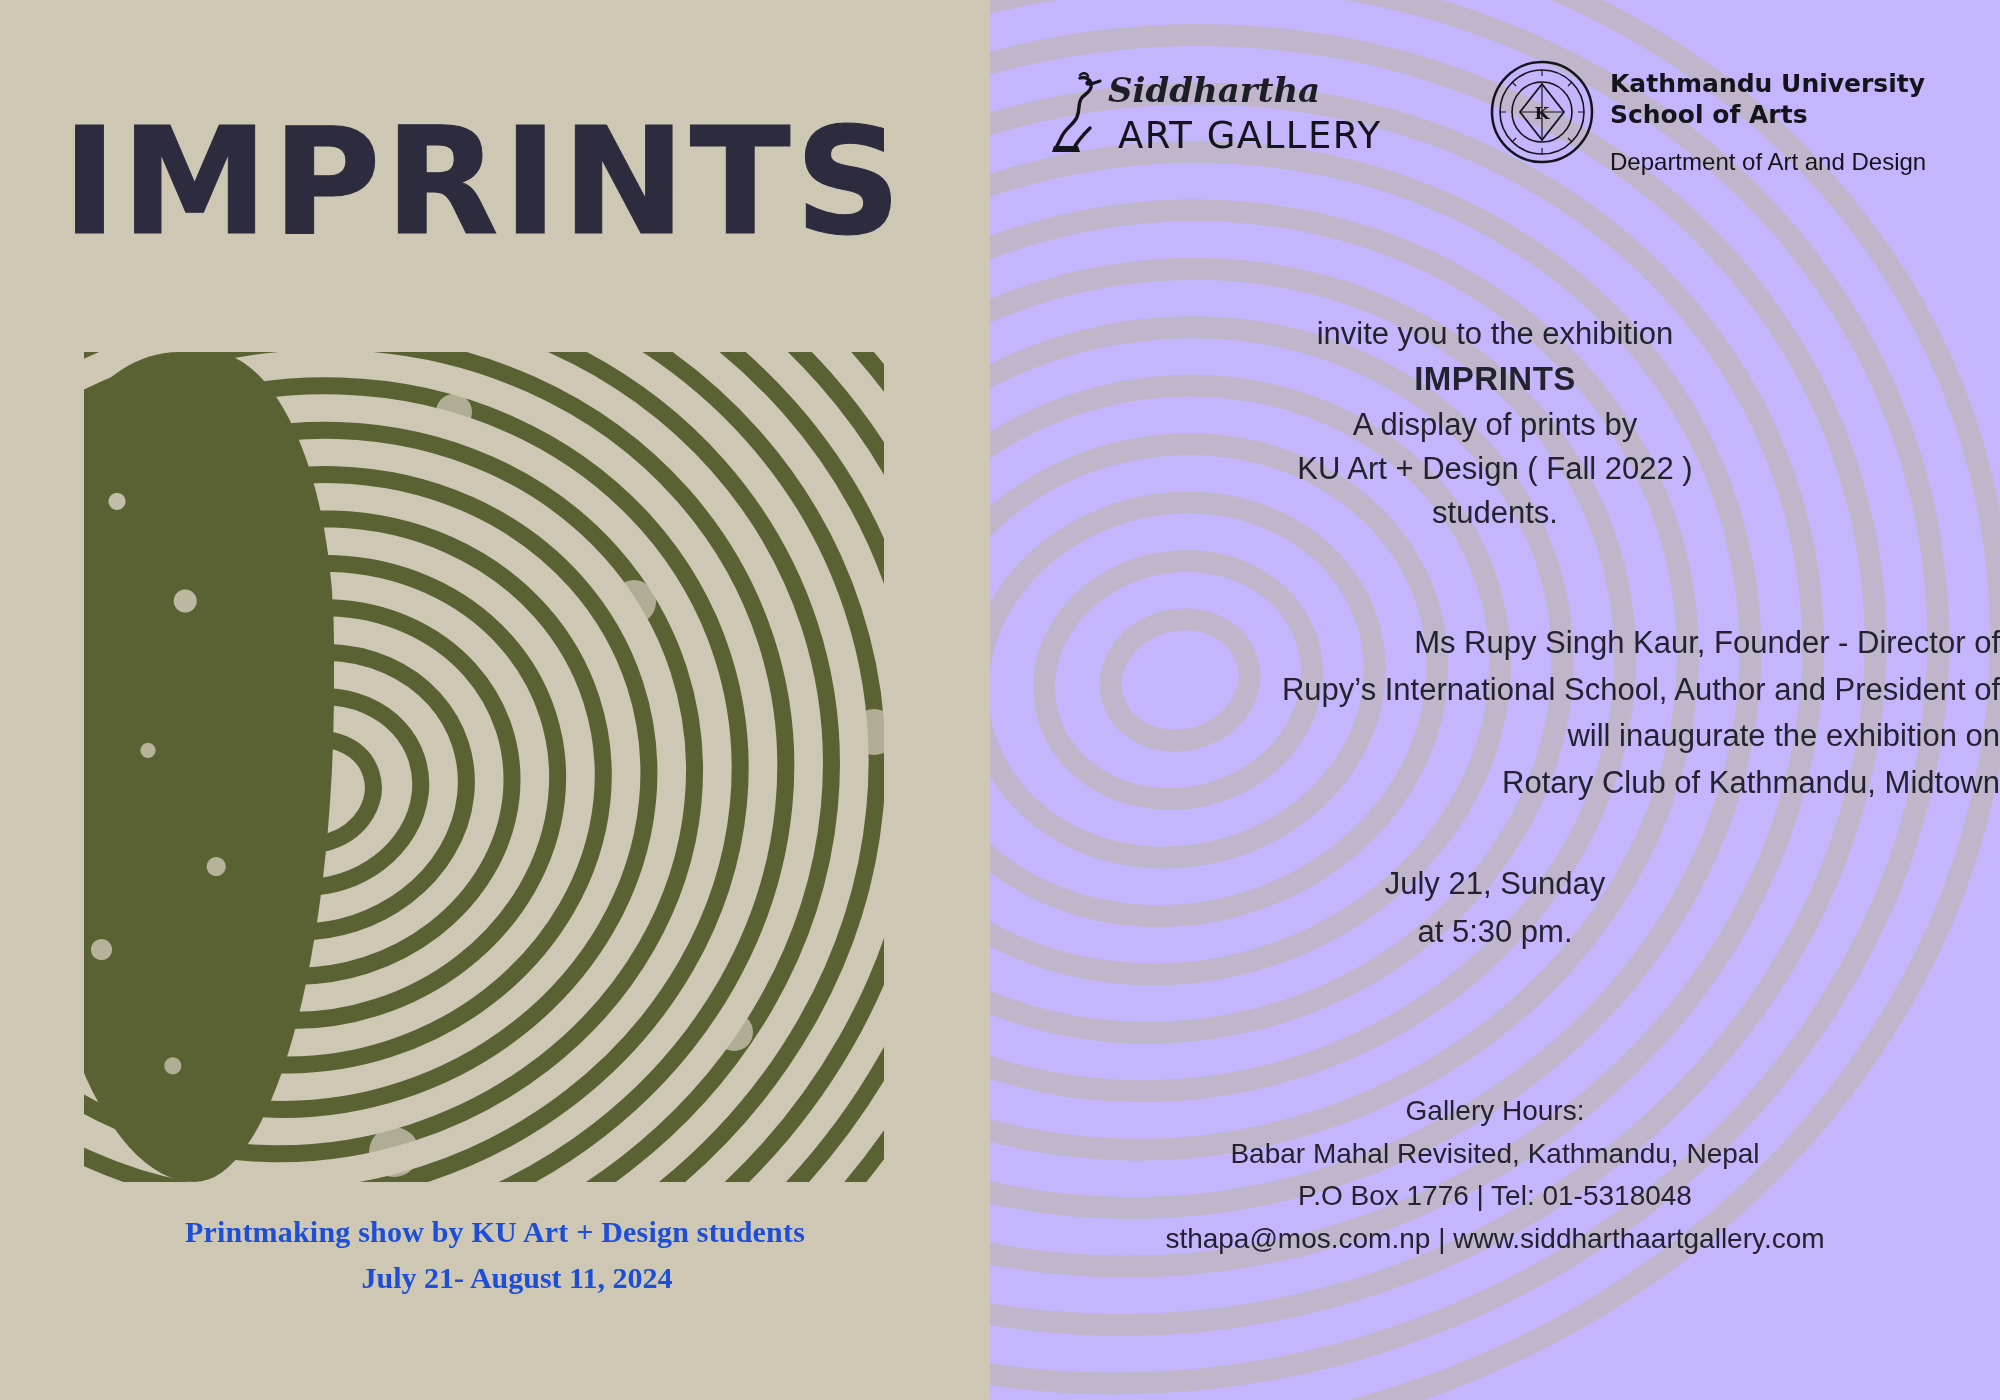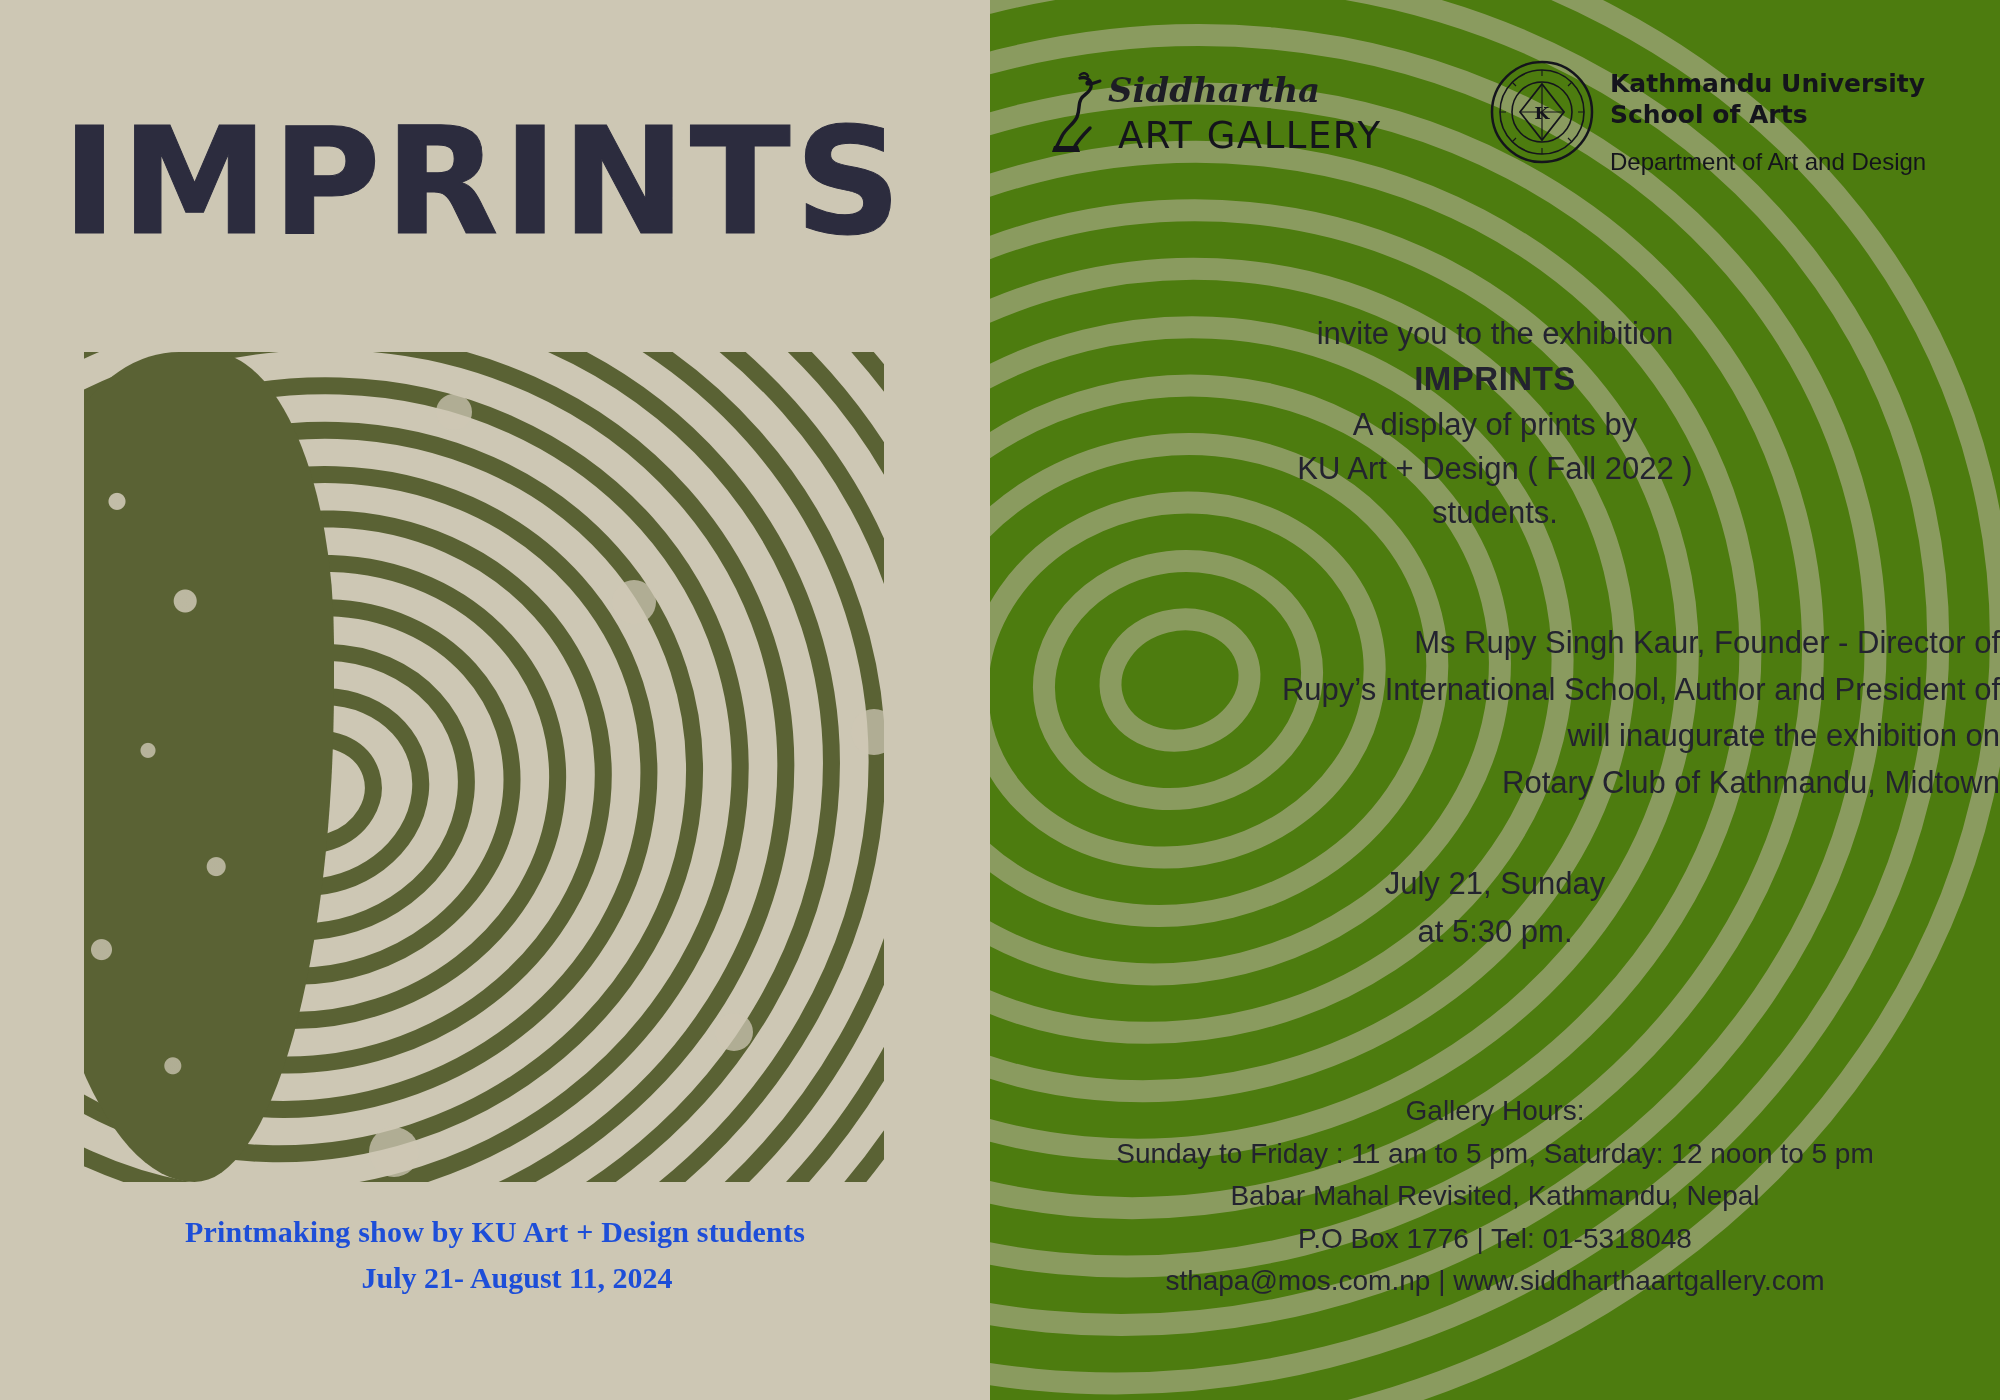--- a/index.html
+++ b/index.html
@@ -93,21 +93,21 @@
     font-weight: bold;
   }
   #left-caption .line1 { font-size: 30px; letter-spacing: 0.2px; }
   #left-caption .line2 { font-size: 30px; margin-top: 12px; padding-left: 44px; }
 
   
   #right-panel {
     position: absolute;
     left: 990px; top: 0;
     width: 1010px; height: 1400px;
-    background: #4d7c0f;
+    background: #c4b5fd;
     overflow: hidden;
   }
   #right-panel .bg-rings {
     position: absolute;
     left: -330px;
     top: -120px;
     width: 1700px;
     height: 1650px;
     opacity: 0.55;
   }
@@ -342,20 +342,19 @@
       <div>Rotary Club of Kathmandu, Midtown</div>
     </div>
 
     <div id="datetime-block">
       <div>July 21, Sunday</div>
       <div>at 5:30 pm.</div>
     </div>
 
     <div id="footer-block">
       <div>Gallery Hours:</div>
-      <div>Sunday to Friday : 11 am to 5 pm, Saturday: 12 noon to 5 pm</div>
       <div>Babar Mahal Revisited, Kathmandu, Nepal</div>
       <div>P.O Box 1776 | Tel: 01-5318048</div>
       <div>sthapa@mos.com.np | www.siddharthaartgallery.com</div>
     </div>
 
   </div>
 </div>
 
 </body></html>

